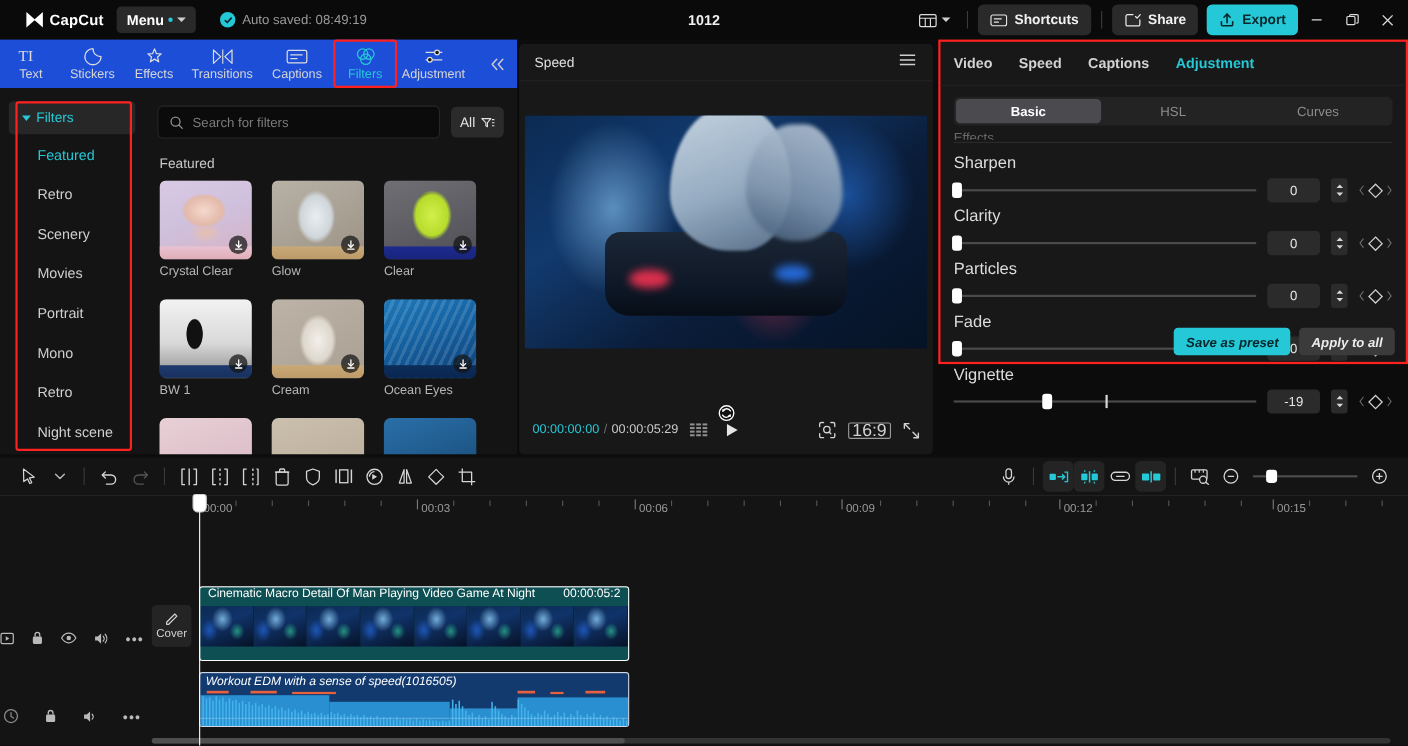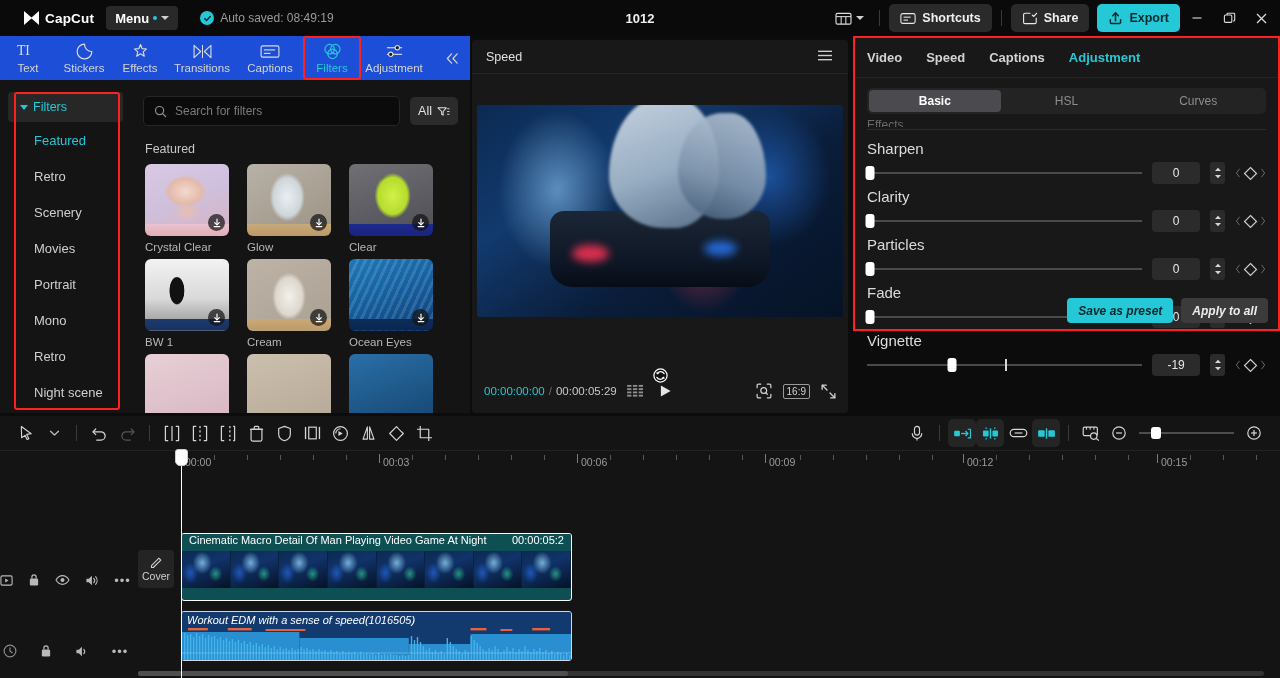--- a/index.html
+++ b/index.html
@@ -126,21 +126,21 @@
     color: #d8d8d8; font-size: 12px; font-family: "Liberation Sans", sans-serif;
   }
   .searchbox input::placeholder { color: #7b7b7b; }
   .allbtn {
     height: 28px; padding: 0 8px; background: #2b2b2b; border-radius: 5px;
     display: flex; align-items: center; gap: 5px; font-size: 12.5px;
     color: #e2e2e2; cursor: pointer;
   }
   .sec-title { padding: 16px 0 6px 14px; font-size: 12.5px; color: #c8c8c8; }
   .grid {
-    display: grid; grid-template-columns: repeat(3, 84px); gap: 6px 18px;
+    display: grid; grid-template-columns: repeat(3, 84px); gap: 19px 18px;
     padding: 2px 0 0 14px;
   }
   .fcard { width: 84px; cursor: pointer; }
   .fthumb {
     width: 84px; height: 72px; border-radius: 6px; position: relative;
     overflow: hidden; background: #333;
   }
   .fthumb .dl {
     position: absolute; right: 4px; bottom: 5px; width: 17px; height: 17px;
     border-radius: 50%; background: rgba(20,20,20,.72);
@@ -237,21 +237,21 @@
   .player-ctrl {
     position: absolute; bottom: 10px; left: 0; width: 100%; height: 24px;
     display: flex; align-items: center; padding: 0 12px;
   }
   .tc-cur { font-size: 11.5px; color: #25c8d6; font-family: "Liberation Sans", sans-serif; }
   .tc-sep { font-size: 11.5px; color: #6d6d6d; margin: 0 4px; }
   .tc-tot { font-size: 11.5px; color: #c9c9c9; }
   .pc-right { margin-left: auto; display: flex; align-items: center; gap: 11px; }
   .ratio-box {
     border: 1px solid #9a9a9a; border-radius: 2px; padding: 0 3px;
-    font-size: 10px; color: #d2d2d2; line-height: 13px; cursor: pointer;
+    font-size: 16px; color: #d2d2d2; line-height: 13px; cursor: pointer;
   }
   .mini-ico { cursor: pointer; display: flex; align-items: center; }
 
   
   .adjpanel {
     position: absolute; top: 36px; left: 853px; width: 427px; height: 295px;
     background: #181818; border: 2px solid #ff2020;
   }
   .adj-tabs {
     height: 40px; display: flex; align-items: center; gap: 24px; padding-left: 12px;

